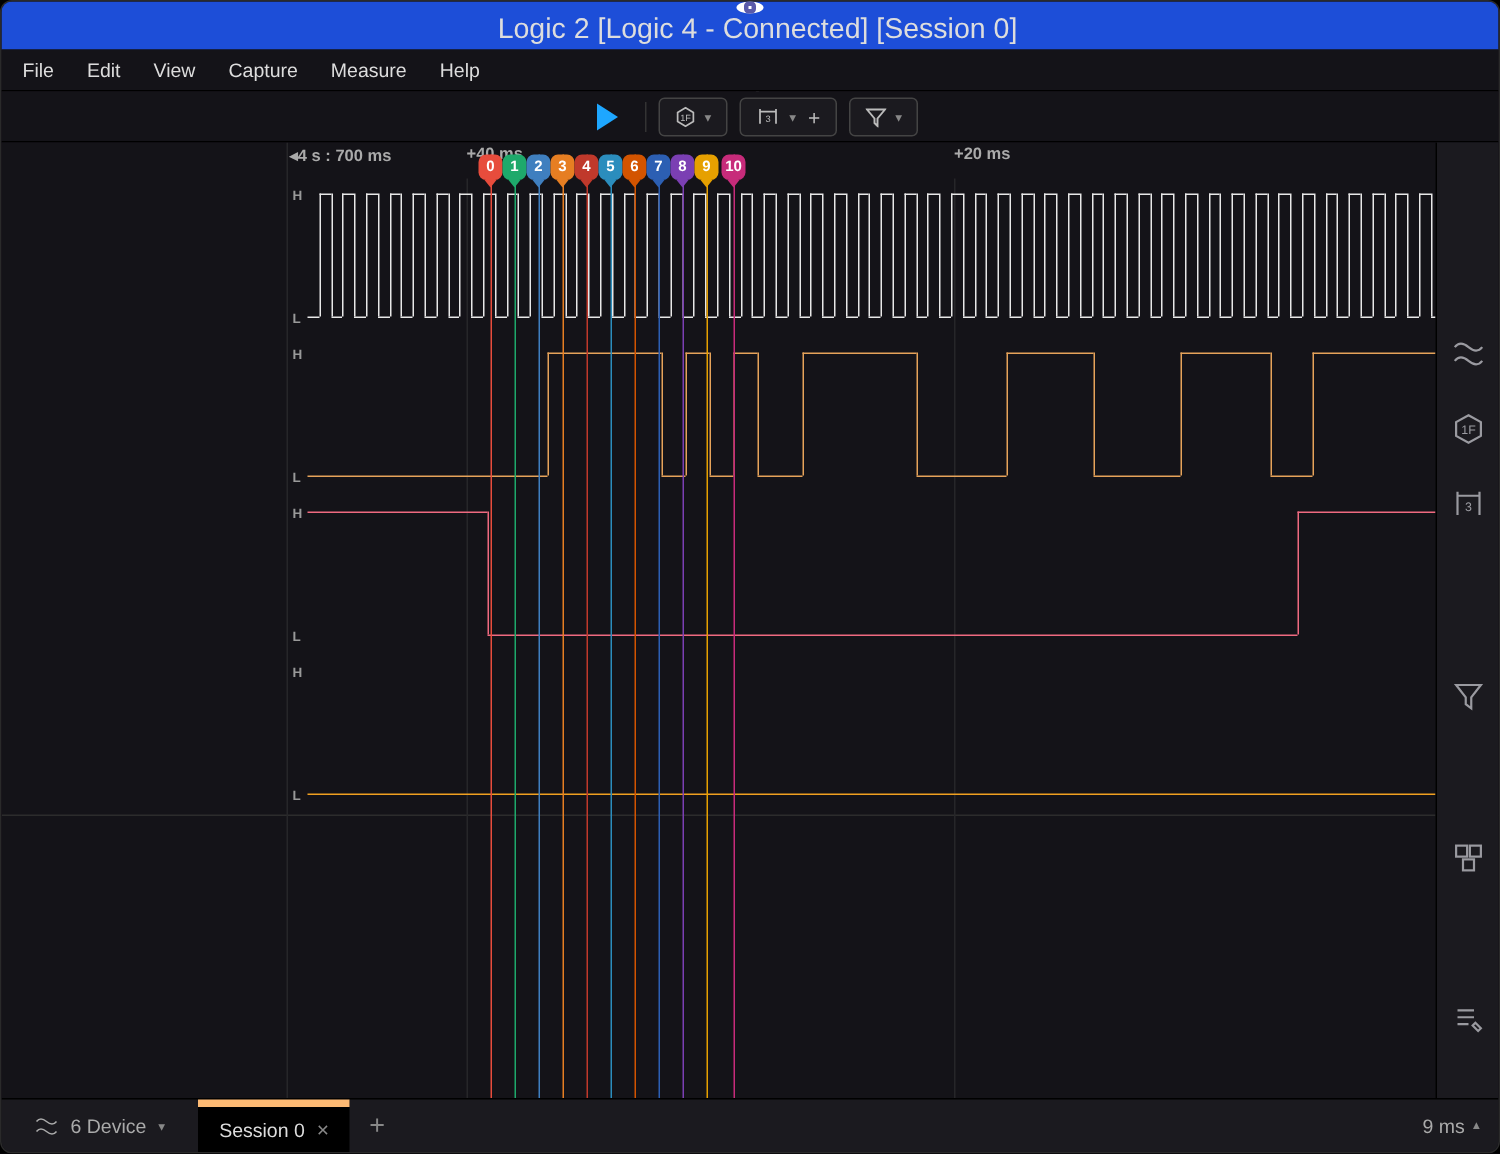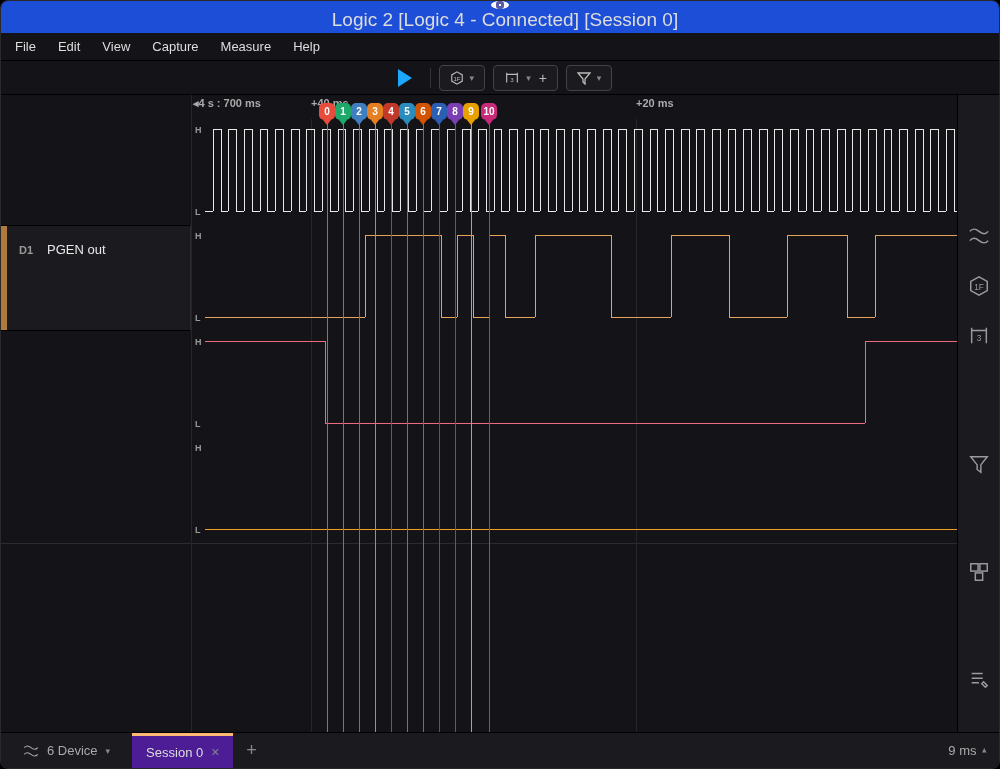--- a/index.html
+++ b/index.html
@@ -82,22 +82,22 @@
     gap:28px; padding-top:130px; z-index:20;
   }
   .side-icn { width:22px; height:22px; color:#9a9aa0; }
 
   .statusbar {
     height:36px; background:#1b1a1f; border-top:1px solid #000;
     display:flex; align-items:center; padding:0 12px; color:#ccc; font-size:13px;
   }
   .device-btn { display:flex; align-items:center; gap:8px; padding:4px 10px; border-radius:4px; color:#aaa; }
   .tabs { display:flex; align-items:stretch; height:100%; margin-left:12px; }
-  .tab { padding:0 14px; display:flex; align-items:center; gap:8px; background:#4c1d95;
-    border-top:3px solid #fdba74; font-size:13px; color:#ddd;justify-content:flex-end; }
+  .tab { padding:0 14px; display:flex; align-items:center; gap:8px; background:#000000;
+    border-top:5px solid #fdba74; font-size:13px; color:#ddd;justify-content:flex-end; }
   .tab .x { color:#888; font-size:14px; }
   .tab-add { width:36px; display:flex; align-items:center; justify-content:center; color:#888; font-size:18px; }
   .status-right { margin-left:auto; display:flex; align-items:center; gap:6px; color:#aaa; }
 
   
   .edge { position:absolute; width:1px; background:currentColor; }
   .hi   { position:absolute; height:1px; background:currentColor; }
 </style>
 </head>
 <body>
@@ -421,27 +421,20 @@
                 <div class="hi" style="left: 741px; width: 7.8px; top: 10px;"></div>
                 <div class="edge" style="left: 741px; top: 10px; height: 82px;"></div>
                 <div class="hi" style="left: 748.8px; width: 7.8px; top: 92px;"></div>
                 <div class="edge" style="left: 748.8px; top: 10px; height: 82px;"></div>
                 <div class="hi" style="left: 756.6px; width: 7.8px; top: 10px;"></div>
                 <div class="edge" style="left: 756.6px; top: 10px; height: 82px;"></div>
               </div>
             </div>
           </div>
           <div class="track" style="top: 130px;">
-            <div class="label">
-              <div class="accent" style="background:#b07a3f"></div>
-              <div class="txt">
-                <span class="dn">D1</span>
-                <span class="nm">PGEN out</span>
-              </div>
-            </div>
             <div class="plot">
               <span class="lvl" style="top:6px">H</span>
               <span class="lvl" style="top:88px">L</span>
               <div class="waveform" style="top: 0px; bottom: 0px; color: rgb(230, 163, 90);">
                 <div class="hi" style="left: 0px; width: 160px; top: 92px;"></div>
                 <div class="hi" style="left: 160px; width: 76px; top: 10px;"></div>
                 <div class="edge" style="left: 160px; top: 10px; height: 82px;"></div>
                 <div class="hi" style="left: 236px; width: 16px; top: 92px;"></div>
                 <div class="edge" style="left: 236px; top: 10px; height: 82px;"></div>
                 <div class="hi" style="left: 252px; width: 16px; top: 10px;"></div>

